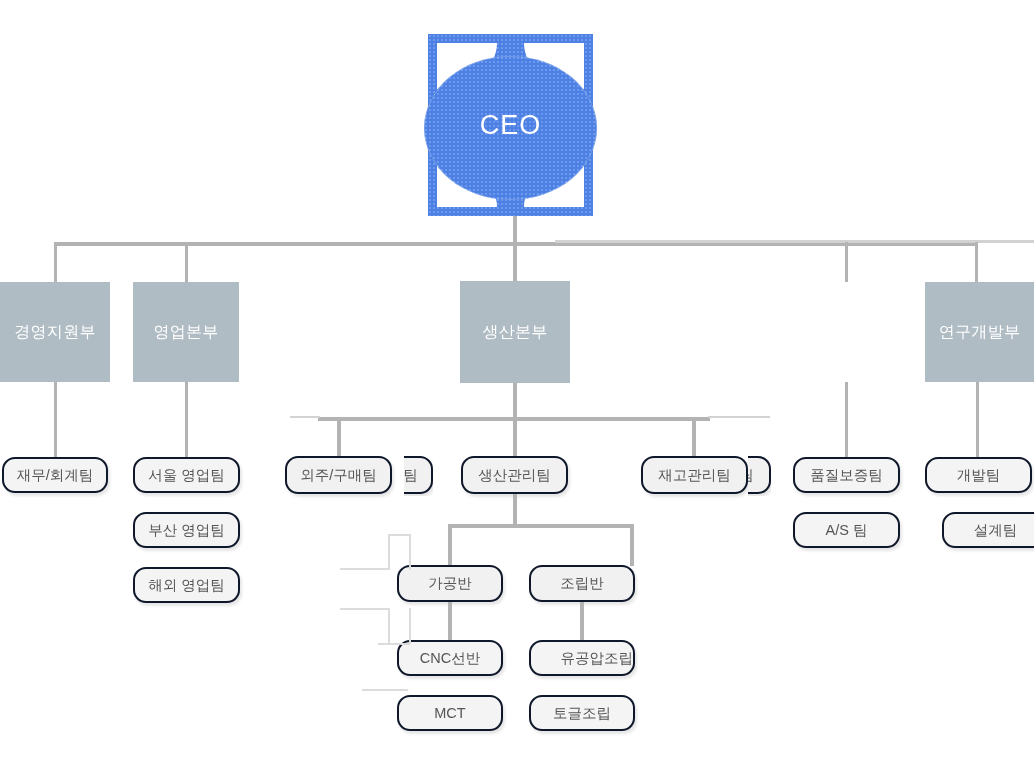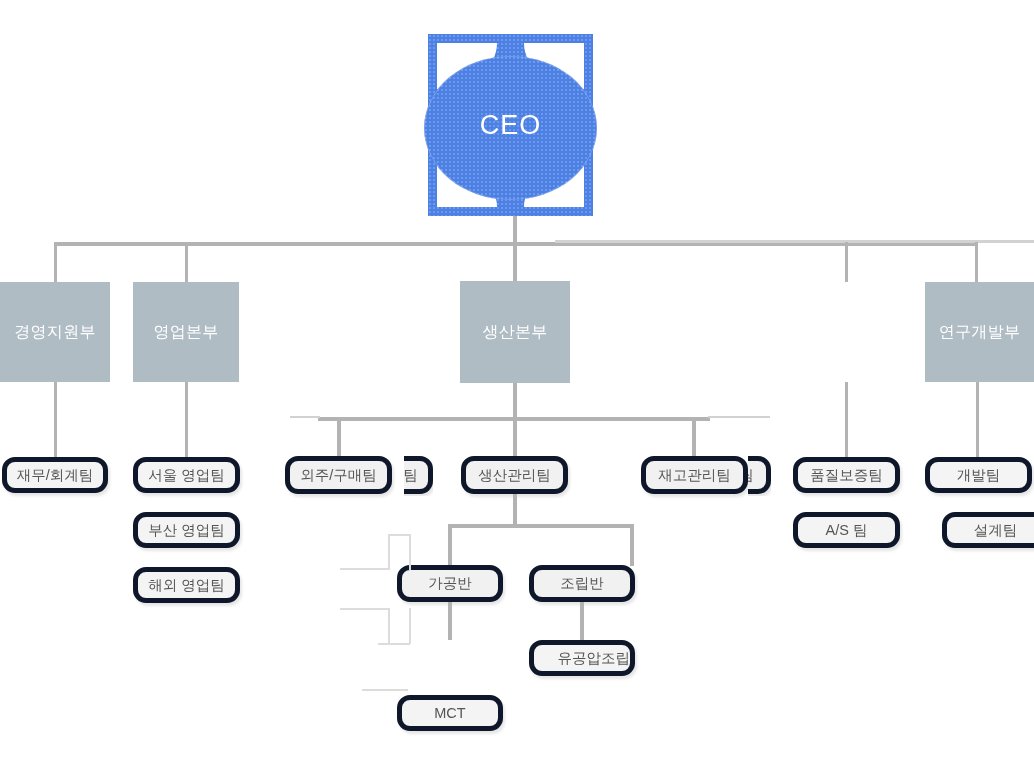--- a/index.html
+++ b/index.html
@@ -115,21 +115,21 @@
     justify-content: center;
     color: #ffffff;
     font-size: 16px;
     letter-spacing: 0.3px;
   }
 
   
   .team-box {
     position: absolute;
     background: #f4f4f4;
-    border: 5px solid #0f172a;
+    border: 2px solid #0f172a;
     border-radius: 13px;
     display: flex;
     align-items: center;
     justify-content: center;
     color: #555555;
     font-size: 14.5px;
     box-shadow: 2px 3px 3px rgba(0,0,0,0.10);
     box-sizing: border-box;
   }
   .team-box.sub {
@@ -240,27 +240,33 @@
   <div class="line" style="left:630px; top:524px; width:4px; height:42px;"></div>
 
   <div class="team-box sub" style="left:397px; top:565px; width:106px; height:37px;">
     <span>가공반</span>
   </div>
   <div class="team-box sub" style="left:529px; top:565px; width:106px; height:37px;">
     <span>조립반</span>
   </div>
 
   <div class="line" style="left:448px; top:602px; width:4px; height:38px;"></div>
+  <div class="team-box" style="left:397px; top:640px; width:106px; height:36px;">
+    <span>CNC선반</span>
+  </div>
   <div class="team-box" style="left:397px; top:695px; width:106px; height:36px;">
     <span>MCT</span>
   </div>
 
   <div class="line" style="left:580px; top:602px; width:4px; height:38px;"></div>
   <div class="team-box" style="left:529px; top:640px; width:106px; height:36px;justify-content:flex-end;">
     <span>유공압조립</span>
+  </div>
+  <div class="team-box" style="left:529px; top:695px; width:106px; height:36px;">
+    <span>토글조립</span>
   </div>
 
   <div class="line ghost" style="left:388px; top:534px; width:2px; height:36px;"></div>
   <div class="line ghost" style="left:388px; top:534px; width:22px; height:2px;"></div>
   <div class="line ghost" style="left:340px; top:568px; width:50px; height:2px;"></div>
   <div class="line ghost" style="left:409px; top:534px; width:2px; height:36px;"></div>
 
   <div class="line ghost" style="left:388px; top:608px; width:2px; height:36px;"></div>
   <div class="line ghost" style="left:340px; top:608px; width:50px; height:2px;"></div>
   <div class="line ghost" style="left:378px; top:643px; width:32px; height:2px;"></div>

